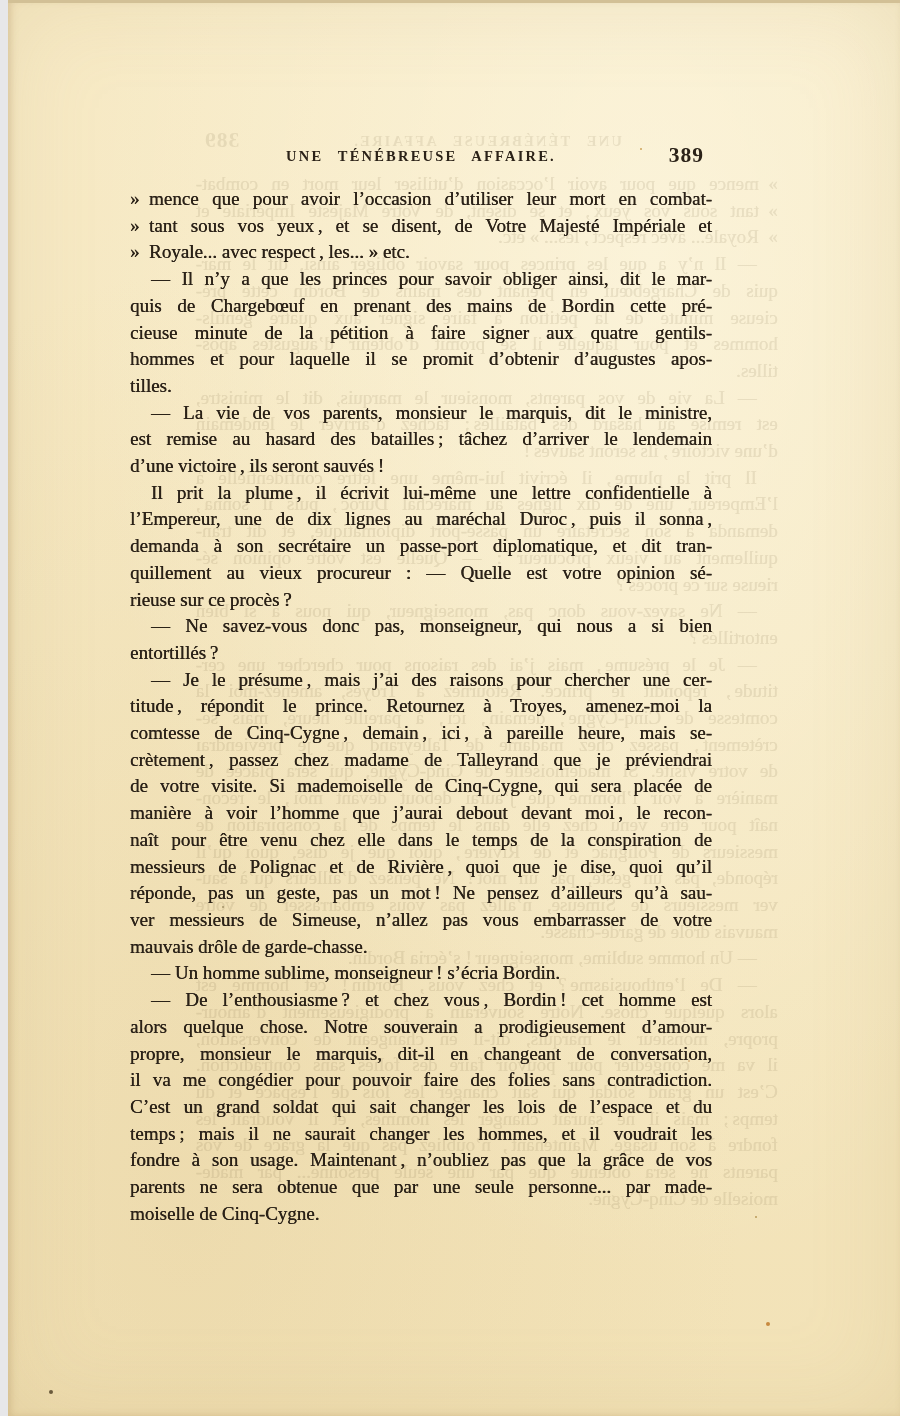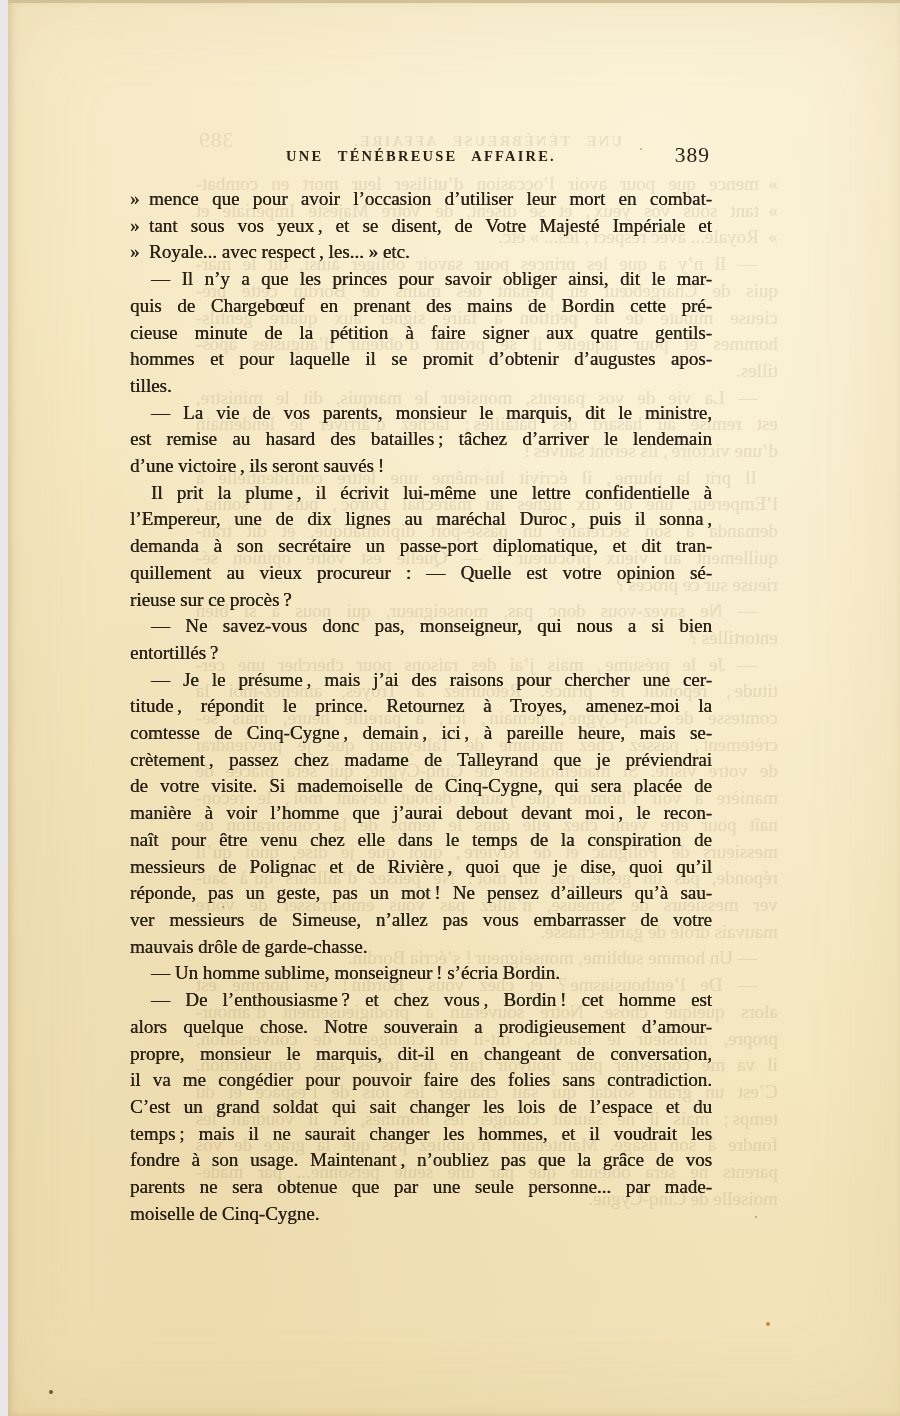--- a/index.html
+++ b/index.html
@@ -28,22 +28,22 @@
       inset 0 0 90px rgba(190,160,100,.18);
   }
   .content{position:absolute;inset:0;}
   .page-header{position:absolute;top:148px;left:122px;width:582px;height:30px;}
   .running-title{
     display:block;text-align:center;
     font-size:14.5px;font-weight:bold;
     letter-spacing:2.2px;word-spacing:9px;
   }
   .page-number{
-    position:absolute;right:2px;top:-5px;
-    font-size:21.5px;letter-spacing:1px;font-weight:normal;
+    position:absolute;right:8px;top:-5px;
+    font-size:21.5px;letter-spacing:1px;font-weight:bold;
   }
   .text-block{
     position:absolute;top:186px;left:122px;width:582px;
     font-size:19px;line-height:26.7px;
     text-shadow:0.3px 0 0 currentColor; 
   }
   .line{text-align:justify;text-align-last:justify;}
   .line.short{text-align-last:left;}
   .line.indent{text-indent:21px;}
   

